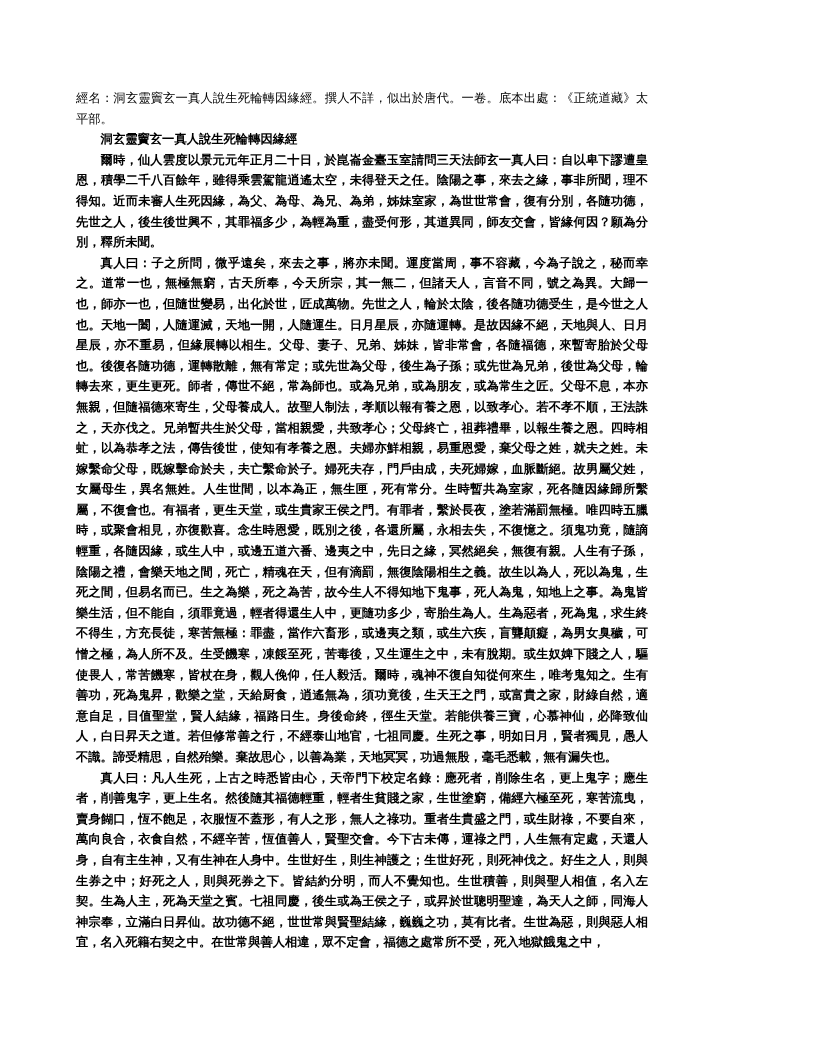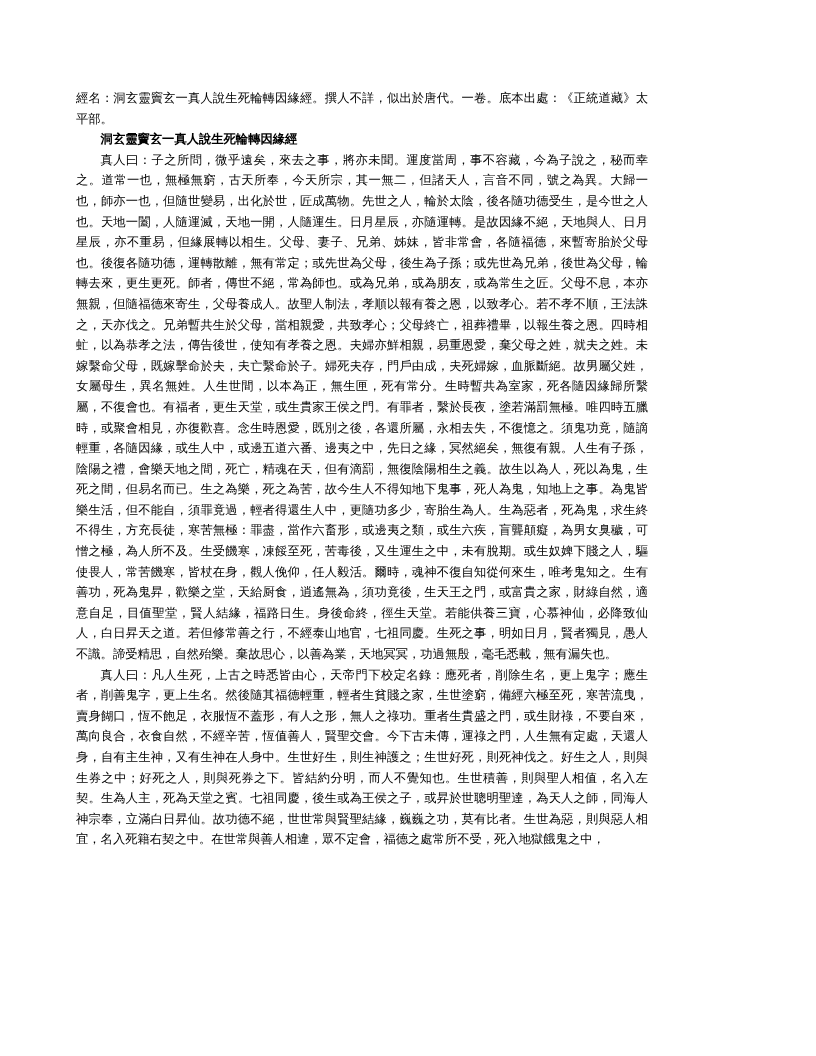--- a/index.html
+++ b/index.html
@@ -33,26 +33,28 @@
   }
   .title {
     margin-bottom: 1px;
   }
   .indent2 {
     text-indent: 2em;
     font-weight: bold;
   }
   .body-para {
     text-indent: 2em;
+    font-weight: bold;
   }
 </style>
 </head>
 <body>
 
 <div class="page">
   <div class="doc">
     <p class="title">經名：洞玄靈竇玄一真人說生死輪轉因緣經。撰人不詳，似出於唐代。一卷。底本出處：《正統道藏》太平部。</p>
     <p class="indent2">洞玄靈竇玄一真人說生死輪轉因緣經</p>
+    <p class="indent2">爾時，仙人雲度以景元元年正月二十日，於崑崙金臺玉室請問三天法師玄一真人曰：自以卑下謬遭皇恩，積學二千八百餘年，雖得乘雲駕龍逍遙太空，未得登天之任。陰陽之事，來去之緣，事非所聞，理不得知。近而未審人生死因緣，為父、為母、為兄、為弟，姊妹室家，為世世常會，復有分別，各隨功德，先世之人，後生後世興不，其罪福多少，為輕為重，盡受何形，其道異同，師友交會，皆緣何因？願為分別，釋所未聞。</p>
     <p class="body-para">真人曰：子之所問，微乎遠矣，來去之事，將亦未聞。運度當周，事不容藏，今為子說之，秘而幸之。道常一也，無極無窮，古天所奉，今天所宗，其一無二，但諸天人，言音不同，號之為異。大歸一也，師亦一也，但隨世變易，出化於世，匠成萬物。先世之人，輪於太陰，後各隨功德受生，是今世之人也。天地一闔，人隨運滅，天地一開，人隨運生。日月星辰，亦隨運轉。是故因緣不絕，天地與人、日月星辰，亦不重易，但緣展轉以相生。父母、妻子、兄弟、姊妹，皆非常會，各隨福德，來暫寄胎於父母也。後復各隨功德，運轉散離，無有常定；或先世為父母，後生為子孫；或先世為兄弟，後世為父母，輪轉去來，更生更死。師者，傳世不絕，常為師也。或為兄弟，或為朋友，或為常生之匠。父母不息，本亦無親，但隨福德來寄生，父母養成人。故聖人制法，孝順以報有養之恩，以致孝心。若不孝不順，王法誅之，天亦伐之。兄弟暫共生於父母，當相親愛，共致孝心；父母終亡，祖葬禮畢，以報生養之恩。四時相虻，以為恭孝之法，傳告後世，使知有孝養之恩。夫婦亦鮮相親，易重恩愛，棄父母之姓，就夫之姓。未嫁繫命父母，既嫁擊命於夫，夫亡繫命於子。婦死夫存，門戶由成，夫死婦嫁，血脈斷絕。故男屬父姓，女屬母生，異名無姓。人生世間，以本為正，無生匣，死有常分。生時暫共為室家，死各隨因緣歸所繫屬，不復會也。有福者，更生天堂，或生貴家王侯之門。有罪者，繫於長夜，塗若滿罰無極。唯四時五臘時，或聚會相見，亦復歡喜。念生時恩愛，既別之後，各還所屬，永相去失，不復憶之。須鬼功竟，隨謫輕重，各隨因緣，或生人中，或邊五道六番、邊夷之中，先日之緣，冥然絕矣，無復有親。人生有子孫，陰陽之禮，會樂天地之間，死亡，精魂在天，但有滴罰，無復陰陽相生之義。故生以為人，死以為鬼，生死之間，但易名而已。生之為樂，死之為苦，故今生人不得知地下鬼事，死人為鬼，知地上之事。為鬼皆樂生活，但不能自，須罪竟過，輕者得還生人中，更隨功多少，寄胎生為人。生為惡者，死為鬼，求生終不得生，方充長徒，寒苦無極：罪盡，當作六畜形，或邊夷之類，或生六疾，盲聾顛癡，為男女臭穢，可憎之極，為人所不及。生受饑寒，凍餒至死，苦毒後，又生運生之中，未有脫期。或生奴婢下賤之人，驅使畏人，常苦饑寒，皆杖在身，觀人俛仰，任人毅活。爾時，魂神不復自知從何來生，唯考鬼知之。生有善功，死為鬼昇，歡樂之堂，天給厨食，逍遙無為，須功竟後，生天王之門，或富貴之家，財綠自然，適意自足，目值聖堂，賢人結緣，福路日生。身後命終，徑生天堂。若能供養三寶，心慕神仙，必降致仙人，白日昇天之道。若但修常善之行，不經泰山地官，七祖同慶。生死之事，明如日月，賢者獨見，愚人不識。諦受精思，自然殆樂。棄故思心，以善為業，天地冥冥，功過無殷，毫毛悉載，無有漏失也。</p>
     <p class="body-para">真人曰：凡人生死，上古之時悉皆由心，天帝門下校定名錄：應死者，削除生名，更上鬼字；應生者，削善鬼字，更上生名。然後隨其福德輕重，輕者生貧賤之家，生世塗窮，備經六極至死，寒苦流曳，賣身餬口，恆不飽足，衣服恆不蓋形，有人之形，無人之祿功。重者生貴盛之門，或生財祿，不要自來，萬向良合，衣食自然，不經辛苦，恆值善人，賢聖交會。今下古未傳，運祿之門，人生無有定處，天還人身，自有主生神，又有生神在人身中。生世好生，則生神護之；生世好死，則死神伐之。好生之人，則與生券之中；好死之人，則與死券之下。皆結約分明，而人不覺知也。生世積善，則與聖人相值，名入左契。生為人主，死為天堂之賓。七祖同慶，後生或為王侯之子，或昇於世聰明聖達，為天人之師，同海人神宗奉，立滿白日昇仙。故功德不絕，世世常與賢聖結緣，巍巍之功，莫有比者。生世為惡，則與惡人相宜，名入死籍右契之中。在世常與善人相違，眾不定會，福德之處常所不受，死入地獄餓鬼之中，</p>
     <p class="body-para"></p>
   </div>
 </div>
 
 </body></html>

